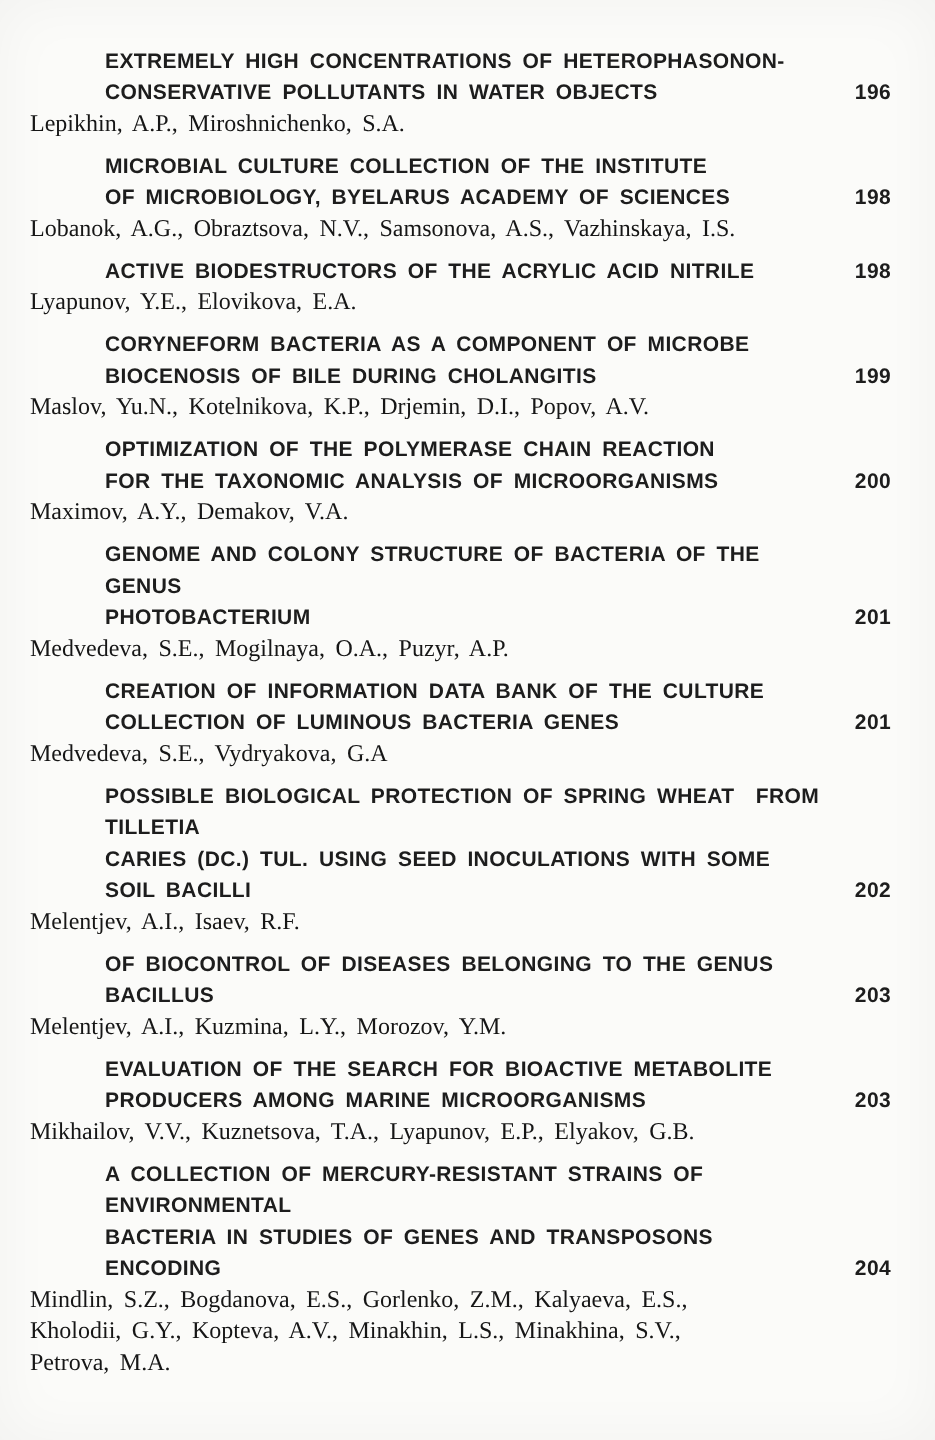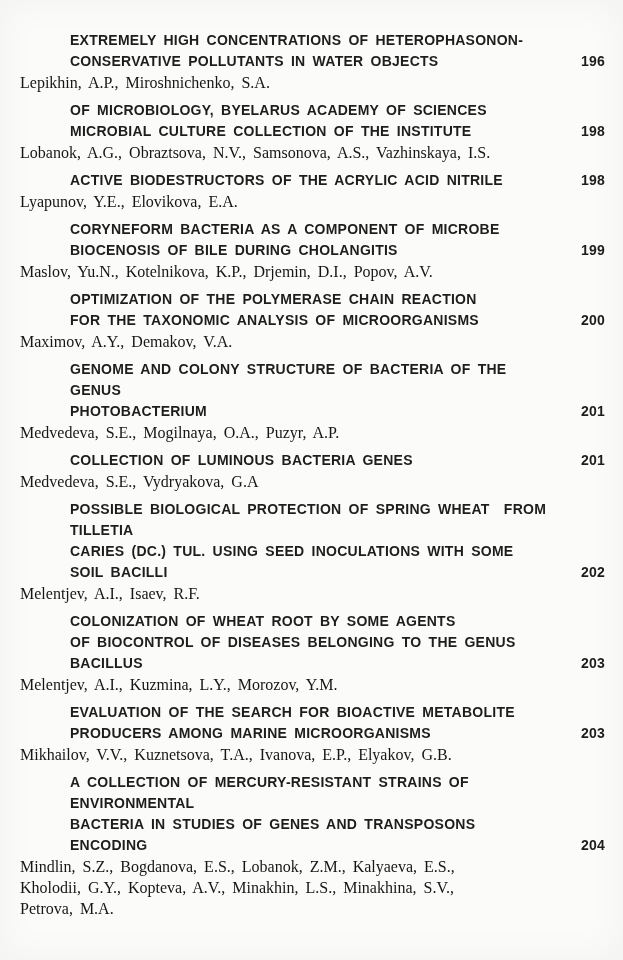--- a/index.html
+++ b/index.html
@@ -34,21 +34,21 @@
     font-weight: 700;
     font-size: 14px;
     line-height: 21px;
     letter-spacing: 0.25px;
     word-spacing: 3px;
     white-space: pre-wrap;
     color: #1d1d1d;
   }
   .page-num {
     position: absolute;
-    right: 38px;
+    right: 49px;
     bottom: 0;
     font-family: "Liberation Sans", "DejaVu Sans", sans-serif;
     font-weight: 700;
     font-size: 14px;
     line-height: 21px;
     letter-spacing: 0.25px;
     color: #1d1d1d;
   }
   .authors {
     padding-right: 30px;
@@ -76,22 +76,22 @@
       <span class="page-num">196</span>
     </div>
     <div class="authors">
           <div class="author-line">Lepikhin, A.P., Miroshnichenko, S.A.</div>
         </div>
   </section>
 
   <section class="entry">
     <div class="title-block">
       <div class="title-lines">
+            <div class="title-line">MICROBIAL CULTURE COLLECTION OF THE INSTITUTE</div>
             <div class="title-line">OF MICROBIOLOGY, BYELARUS ACADEMY OF SCIENCES</div>
-            <div class="title-line">MICROBIAL CULTURE COLLECTION OF THE INSTITUTE</div>
           </div>
       <span class="page-num">198</span>
     </div>
     <div class="authors">
           <div class="author-line">Lobanok, A.G., Obraztsova, N.V., Samsonova, A.S., Vazhinskaya, I.S.</div>
         </div>
   </section>
 
   <section class="entry">
     <div class="title-block">
@@ -140,20 +140,21 @@
       <span class="page-num">201</span>
     </div>
     <div class="authors">
           <div class="author-line">Medvedeva, S.E., Mogilnaya, O.A., Puzyr, A.P.</div>
         </div>
   </section>
 
   <section class="entry">
     <div class="title-block">
       <div class="title-lines">
+            <div class="title-line">CREATION OF INFORMATION DATA BANK OF THE CULTURE</div>
             <div class="title-line">COLLECTION OF LUMINOUS BACTERIA GENES</div>
           </div>
       <span class="page-num">201</span>
     </div>
     <div class="authors">
           <div class="author-line">Medvedeva, S.E., Vydryakova, G.A</div>
         </div>
   </section>
 
   <section class="entry">
@@ -165,53 +166,52 @@
       <span class="page-num">202</span>
     </div>
     <div class="authors">
           <div class="author-line">Melentjev, A.I., Isaev, R.F.</div>
         </div>
   </section>
 
   <section class="entry">
     <div class="title-block">
       <div class="title-lines">
-            <div class="title-line">COLONIZATION OF WHEAT ROOT BY SOME AGENTS</div>
             <div class="title-line">OF BIOCONTROL OF DISEASES BELONGING TO THE GENUS BACILLUS</div>
           </div>
       <span class="page-num">203</span>
     </div>
     <div class="authors">
           <div class="author-line">Melentjev, A.I., Kuzmina, L.Y., Morozov, Y.M.</div>
         </div>
   </section>
 
   <section class="entry">
     <div class="title-block">
       <div class="title-lines">
             <div class="title-line">EVALUATION OF THE SEARCH FOR BIOACTIVE METABOLITE</div>
             <div class="title-line">PRODUCERS AMONG MARINE MICROORGANISMS</div>
           </div>
       <span class="page-num">203</span>
     </div>
     <div class="authors">
-          <div class="author-line">Mikhailov, V.V., Kuznetsova, T.A., Ivanova, E.P., Elyakov, G.B.</div>
+          <div class="author-line">Mikhailov, V.V., Kuznetsova, T.A., Lyapunov, E.P., Elyakov, G.B.</div>
         </div>
   </section>
 
   <section class="entry">
     <div class="title-block">
       <div class="title-lines">
             <div class="title-line">A COLLECTION OF MERCURY-RESISTANT STRAINS OF ENVIRONMENTAL</div>
             <div class="title-line">BACTERIA IN STUDIES OF GENES AND TRANSPOSONS ENCODING</div>
           </div>
       <span class="page-num">204</span>
     </div>
     <div class="authors">
-          <div class="author-line">Mindlin, S.Z., Bogdanova, E.S., Lobanok, Z.M., Kalyaeva, E.S.,</div>
+          <div class="author-line">Mindlin, S.Z., Bogdanova, E.S., Gorlenko, Z.M., Kalyaeva, E.S.,</div>
           <div class="author-line">Kholodii, G.Y., Kopteva, A.V., Minakhin, L.S., Minakhina, S.V.,</div>
           <div class="author-line">Petrova, M.A.</div>
         </div>
   </section>
 
 </div>
 
 </div>
 
 </body></html>

